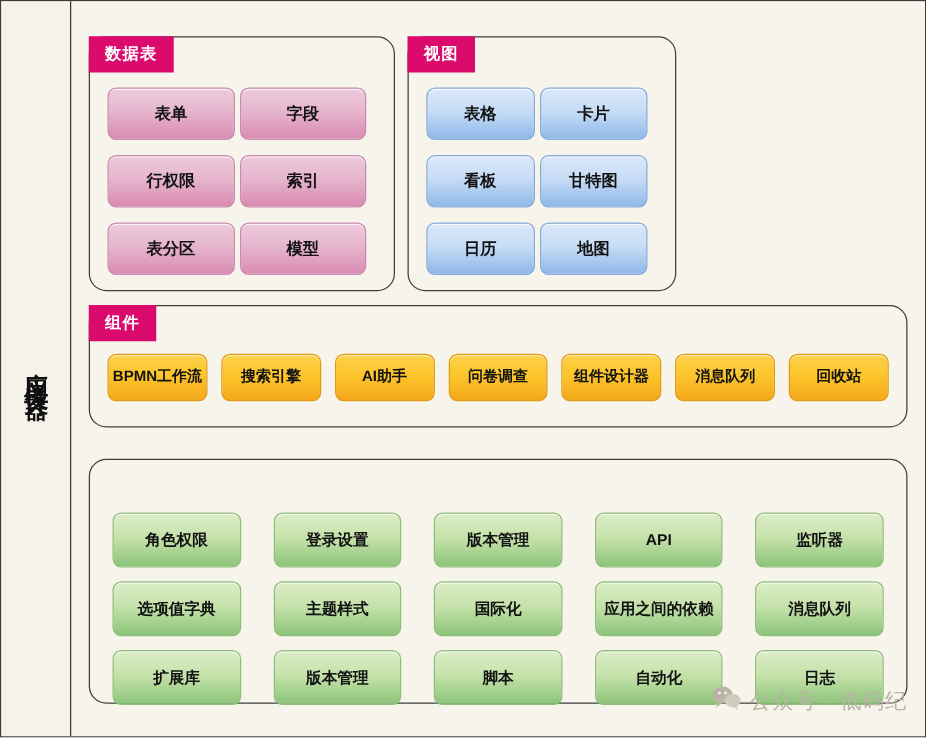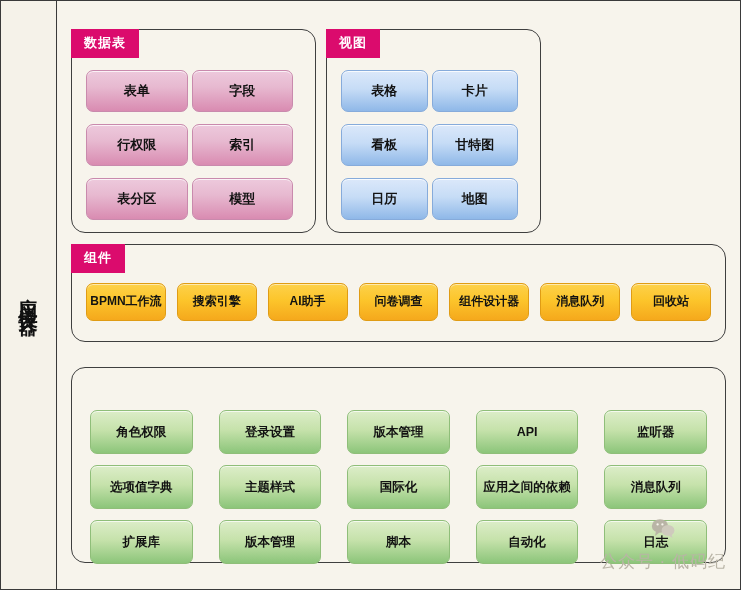--- a/index.html
+++ b/index.html
@@ -171,21 +171,20 @@
     bottom: 16px;
     display: flex;
     align-items: center;
     gap: 7px;
     color: #b9b4a6;
     font-size: 17px;
     font-weight: 400;
     letter-spacing: 1px;
     pointer-events: none;
     user-select: none;
-    flex-direction: column;
   }
   #watermark .wm-icon { display: block; }
 </style>
 </head>
 <body>
 
 <div id="app-frame">
 
   <div id="sidebar">
     <div id="sidebar-title">应用设计器</div>

